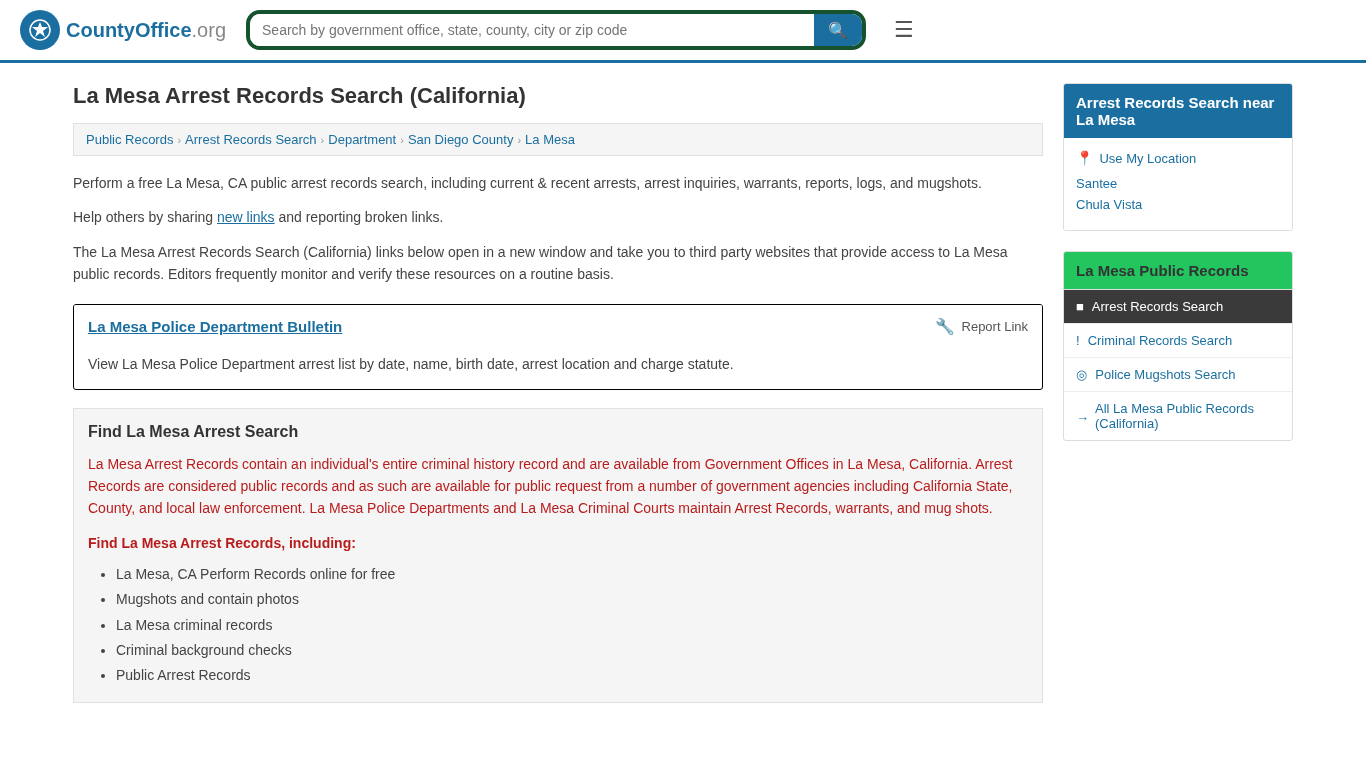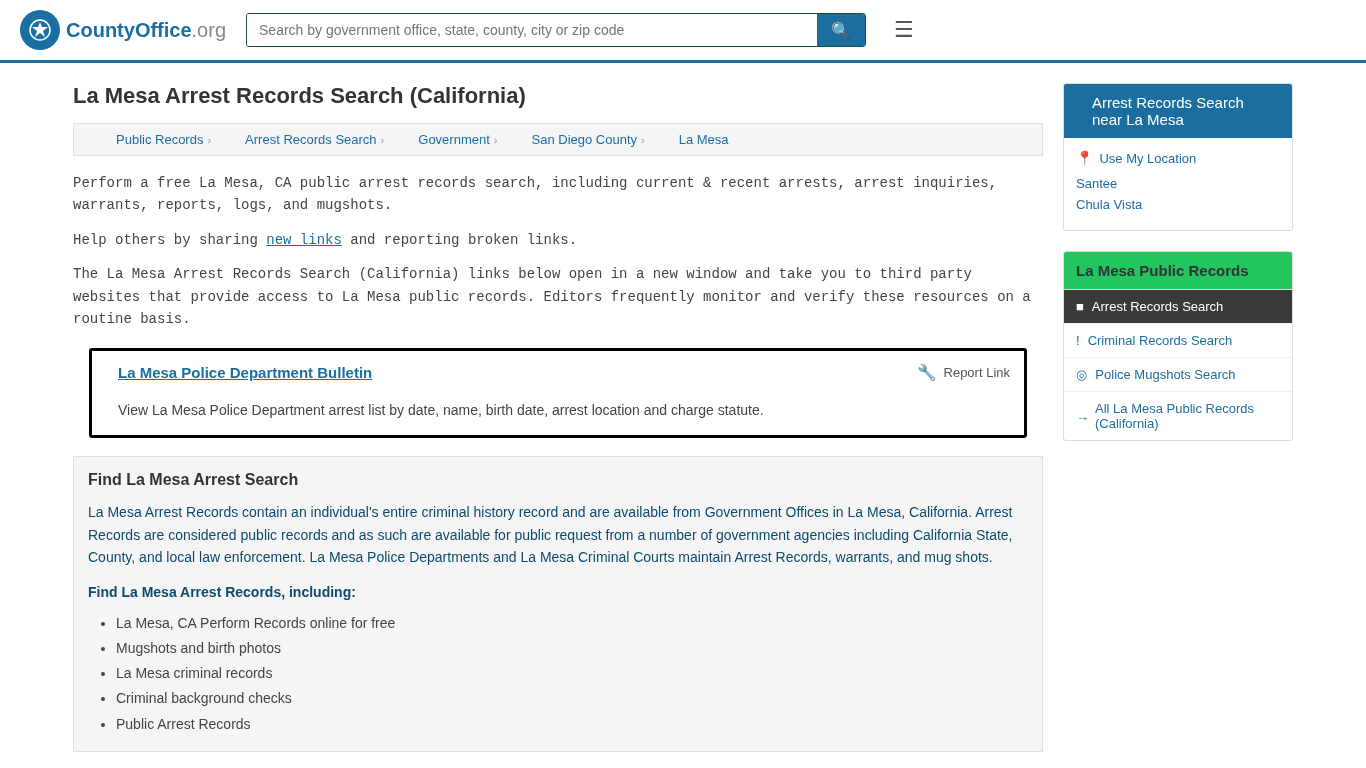--- a/index.html
+++ b/index.html
@@ -35,22 +35,22 @@
     .logo-text {
       font-size: 20px;
       color: #333;
       font-weight: bold;
     }
     .logo-text span { color: #1a6fa0; }
     .search-bar-container {
       flex: 1;
       max-width: 620px;
       display: flex;
-      border: 1px solid #14532d;
-      border-radius: 3px;
+      border: 4px solid #14532d;
+      border-radius: 14px;
       overflow: hidden;
     }
     .search-input {
       flex: 1;
       padding: 8px 12px;
       border: none;
       outline: none;
       font-size: 14px;
       color: #999;
     }
@@ -105,43 +105,40 @@
       color: #555;
       margin-bottom: 16px;
       display: flex;
       align-items: center;
       flex-wrap: wrap;
       gap: 4px;
     }
     .breadcrumb a {
       color: #1a6fa0;
       text-decoration: none;
-      margin-left: 30px;
     }
     .breadcrumb .sep { color: #999; font-size: 11px; }
 
     
     .desc-para {
       margin-bottom: 12px;
       line-height: 1.6;
       color: #444;
-      font-family: Liberation Mono, monospace;
     }
     .desc-para a {
       color: #1a6fa0;
       text-decoration: underline;
     }
 
     
     .record-card {
-      border: 3px solid #000000;
+      border: 1px solid #000000;
       border-radius: 3px;
-      margin: 18px 16px;
+      margin: 18px 0;
       overflow: hidden;
-      padding-left: 12px;
     }
     .record-card-header {
       display: flex;
       justify-content: space-between;
       align-items: center;
       padding: 12px 14px;
       background: #fff;
     }
     .record-card-title a {
       font-weight: bold;
@@ -181,21 +178,21 @@
       margin-top: 18px;
     }
     .find-section-title {
       font-size: 16px;
       font-weight: bold;
       color: #333;
       margin-bottom: 12px;
     }
     .find-section p {
       line-height: 1.6;
-      color: #0c4a6e;
+      color: #b91c1c;
       margin-bottom: 12px;
     }
     .find-section .including-title {
       font-weight: bold;
       margin-bottom: 8px;
     }
     .find-section ul {
       margin-left: 28px;
       line-height: 1.8;
       color: #444;
@@ -204,23 +201,23 @@
     
     .sidebar-box {
       border: 1px solid #ddd;
       border-radius: 3px;
       overflow: hidden;
       margin-bottom: 20px;
     }
     .sidebar-box-title {
       background: #1a6fa0;
       color: #fff;
-      padding: 10px 28px;
+      padding: 10px 12px;
       font-size: 15px;
-      font-weight: normal;
+      font-weight: bold;
     }
     .sidebar-box-body {
       padding: 12px;
       background: #fff;
     }
     .use-location {
       display: flex;
       align-items: center;
       gap: 6px;
       color: #1a6fa0;
@@ -312,21 +309,21 @@
 
   <div class="content-area">
 
     <h1 class="page-title">La Mesa Arrest Records Search (California)</h1>
 
     <nav class="breadcrumb">
       <a href="#">Public Records</a>
       <span class="sep">›</span>
       <a href="#">Arrest Records Search</a>
       <span class="sep">›</span>
-      <a href="#">Government</a>
+      <a href="#">Department</a>
       <span class="sep">›</span>
       <a href="#">San Diego County</a>
       <span class="sep">›</span>
       <a href="#">La Mesa</a>
     </nav>
 
     <p class="desc-para">Perform a free La Mesa, CA public arrest records search, including current &amp; recent arrests, arrest inquiries, warrants, reports, logs, and mugshots.</p>
 
     <p class="desc-para">
       <span>Help others by sharing </span><a href="#">new links</a><span> and reporting broken links.</span>
@@ -346,21 +343,21 @@
       </div>
       <p class="record-desc">View La Mesa Police Department arrest list by date, name, birth date, arrest location and charge statute.</p>
     </div>
 
     <div class="find-section">
       <h2 class="find-section-title">Find La Mesa Arrest Search</h2>
       <p>La Mesa Arrest Records contain an individual's entire criminal history record and are available from Government Offices in La Mesa, California. Arrest Records are considered public records and as such are available for public request from a number of government agencies including California State, County, and local law enforcement. La Mesa Police Departments and La Mesa Criminal Courts maintain Arrest Records, warrants, and mug shots.</p>
       <p class="including-title">Find La Mesa Arrest Records, including:</p>
       <ul>
         <li>La Mesa, CA Perform Records online for free</li>
-        <li>Mugshots and birth photos</li>
+        <li>Mugshots and contain photos</li>
         <li>La Mesa criminal records</li>
         <li>Criminal background checks</li>
         <li>Public Arrest Records</li>
       </ul>
     </div>
 
   </div>
 
   <aside class="sidebar">
 

